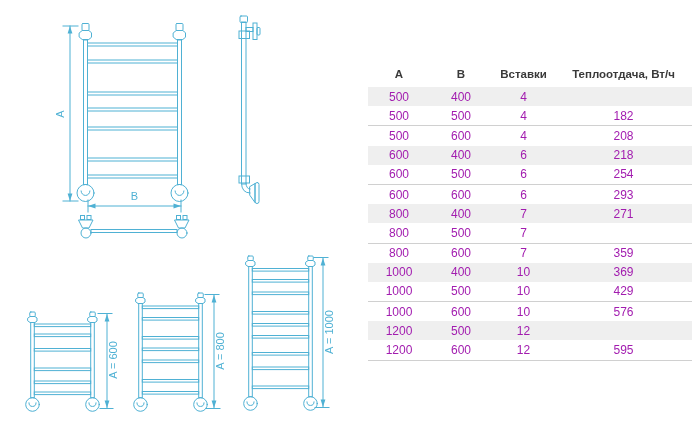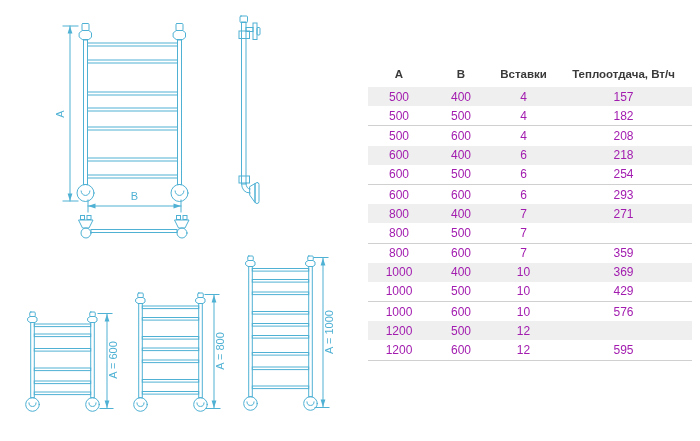--- a/index.html
+++ b/index.html
@@ -188,21 +188,20 @@
       <div class="c0">А</div>
       <div class="c1">В</div>
       <div class="c2">Вставки</div>
       <div class="c3">Теплоотдача, Вт/ч</div>
     </div>
     <div id="spec-table-body">
         <div class="tr striped">
           <div class="c0">500</div>
           <div class="c1">400</div>
           <div class="c2">4</div>
-          <div class="c3">157</div>
         </div>
         <div class="tr ruled">
           <div class="c0">500</div>
           <div class="c1">500</div>
           <div class="c2">4</div>
           <div class="c3">182</div>
         </div>
         <div class="tr">
           <div class="c0">500</div>
           <div class="c1">600</div>

